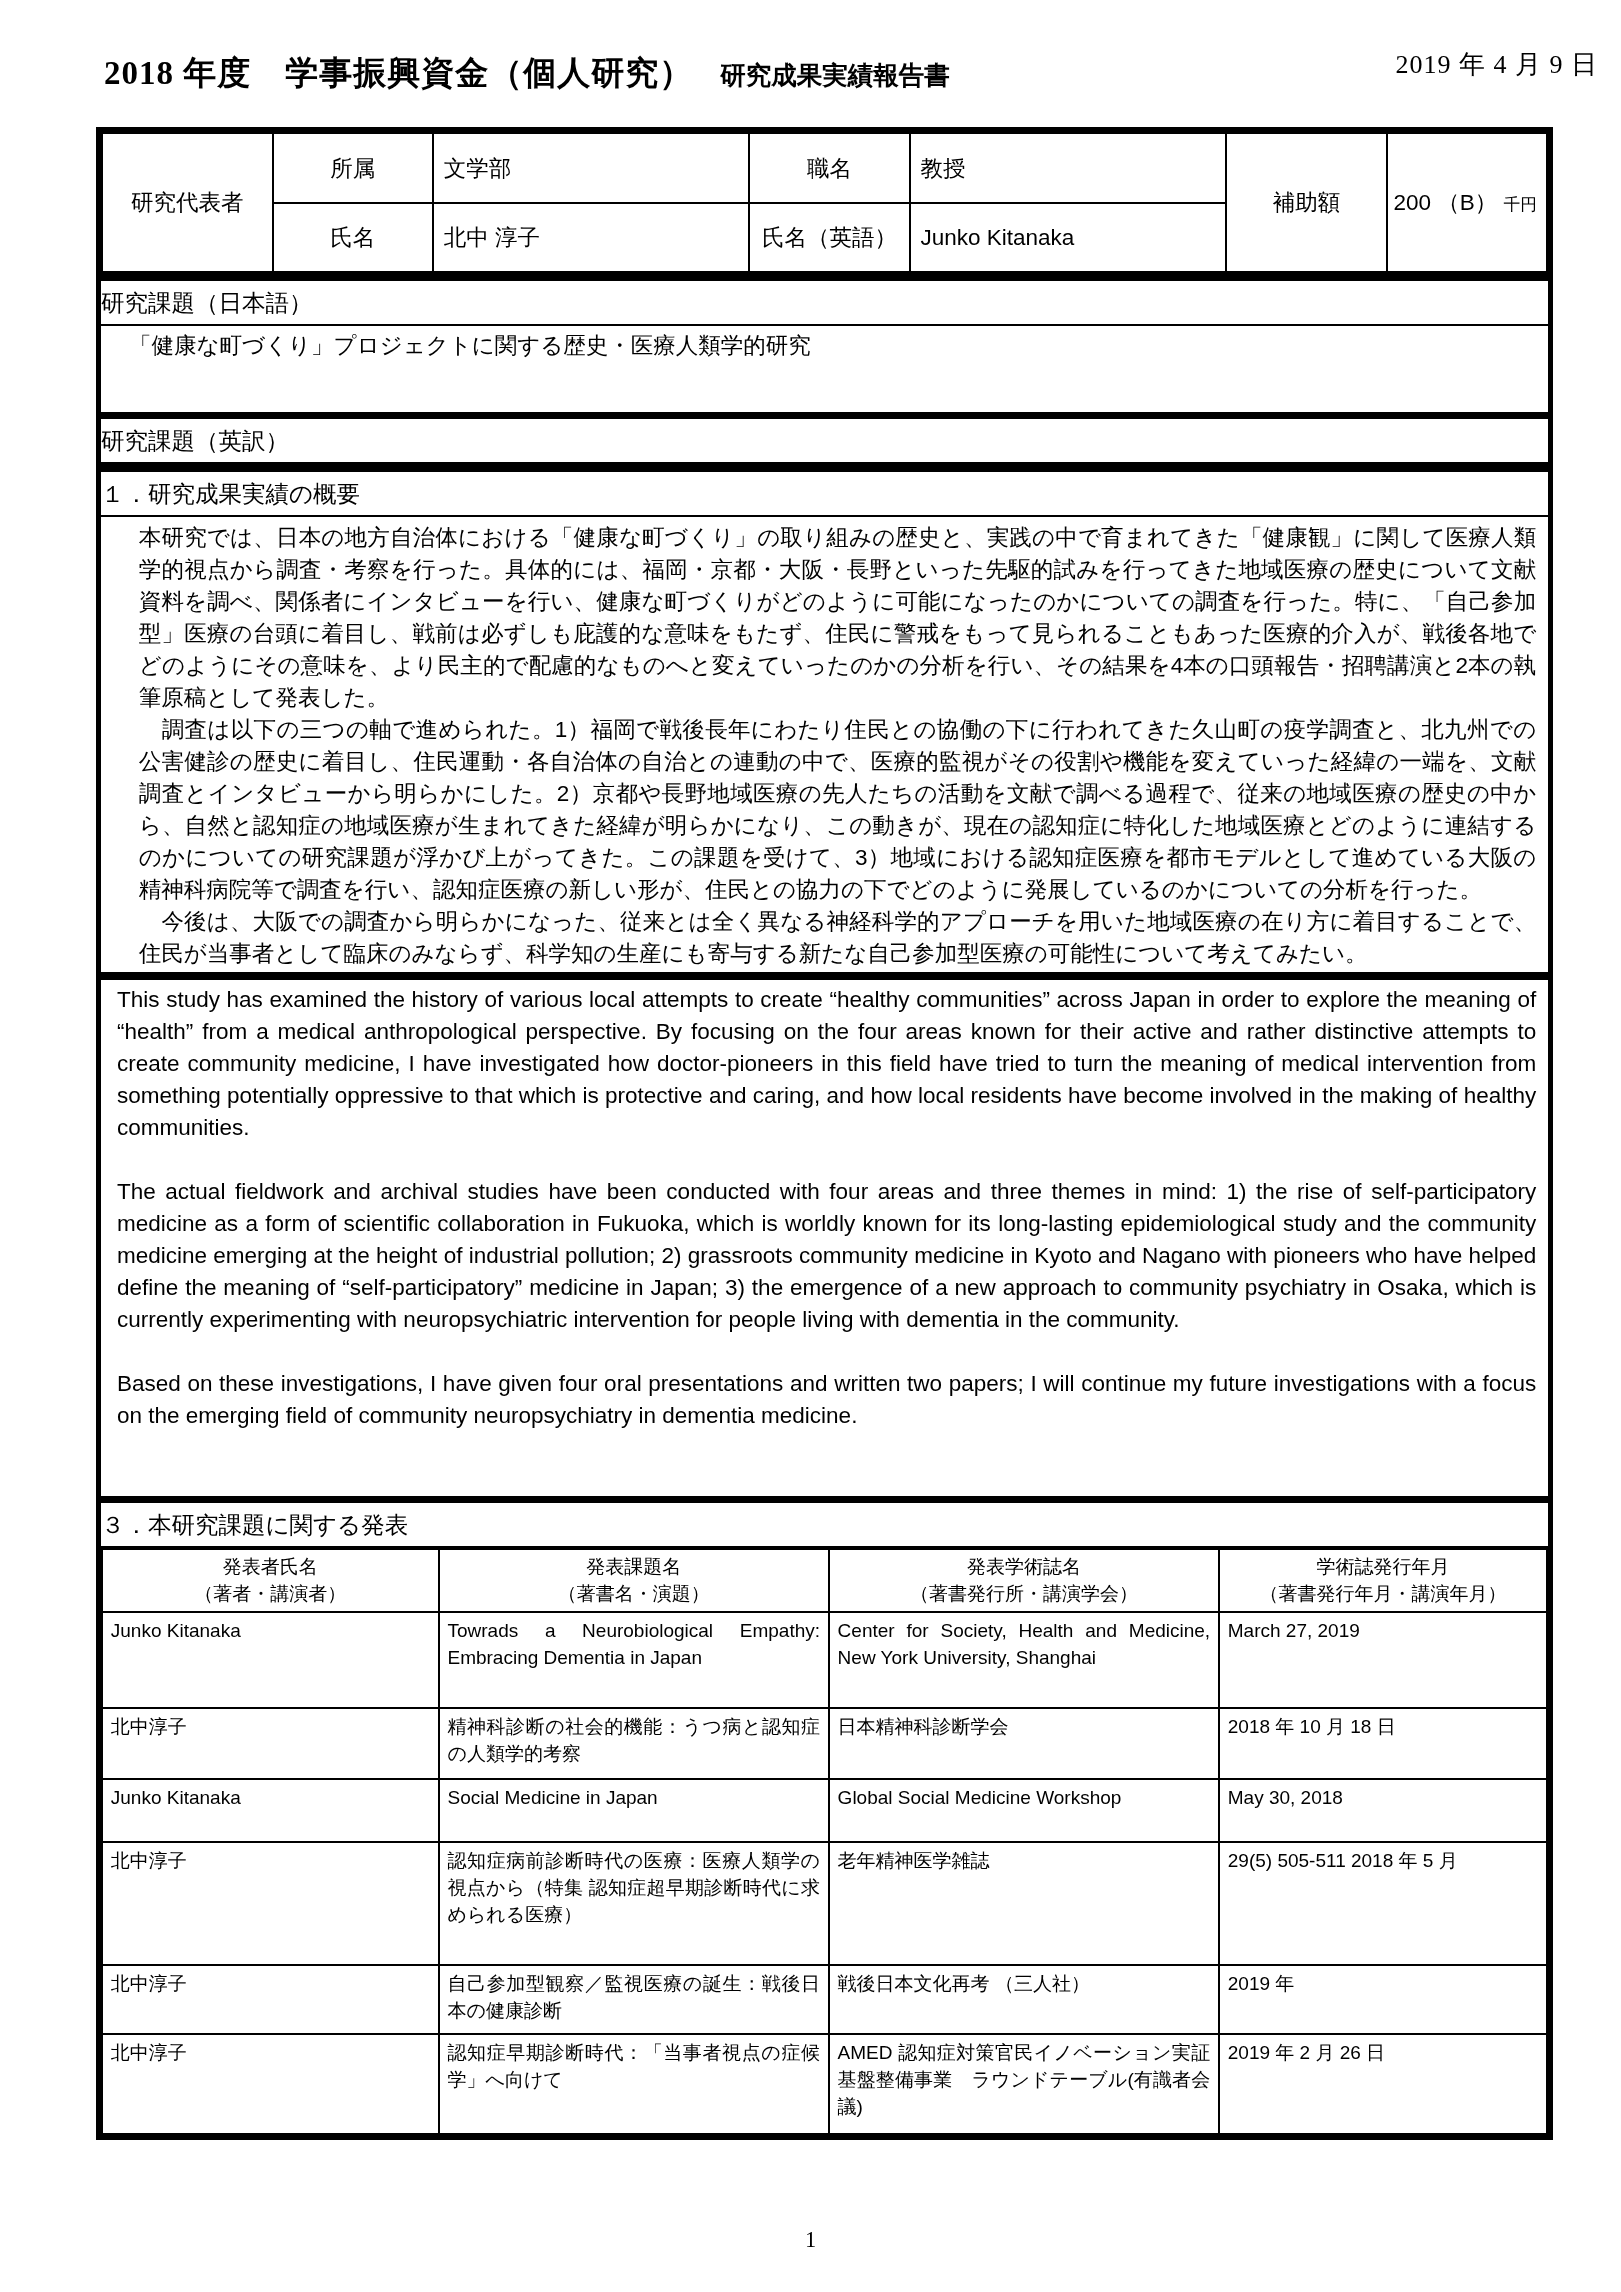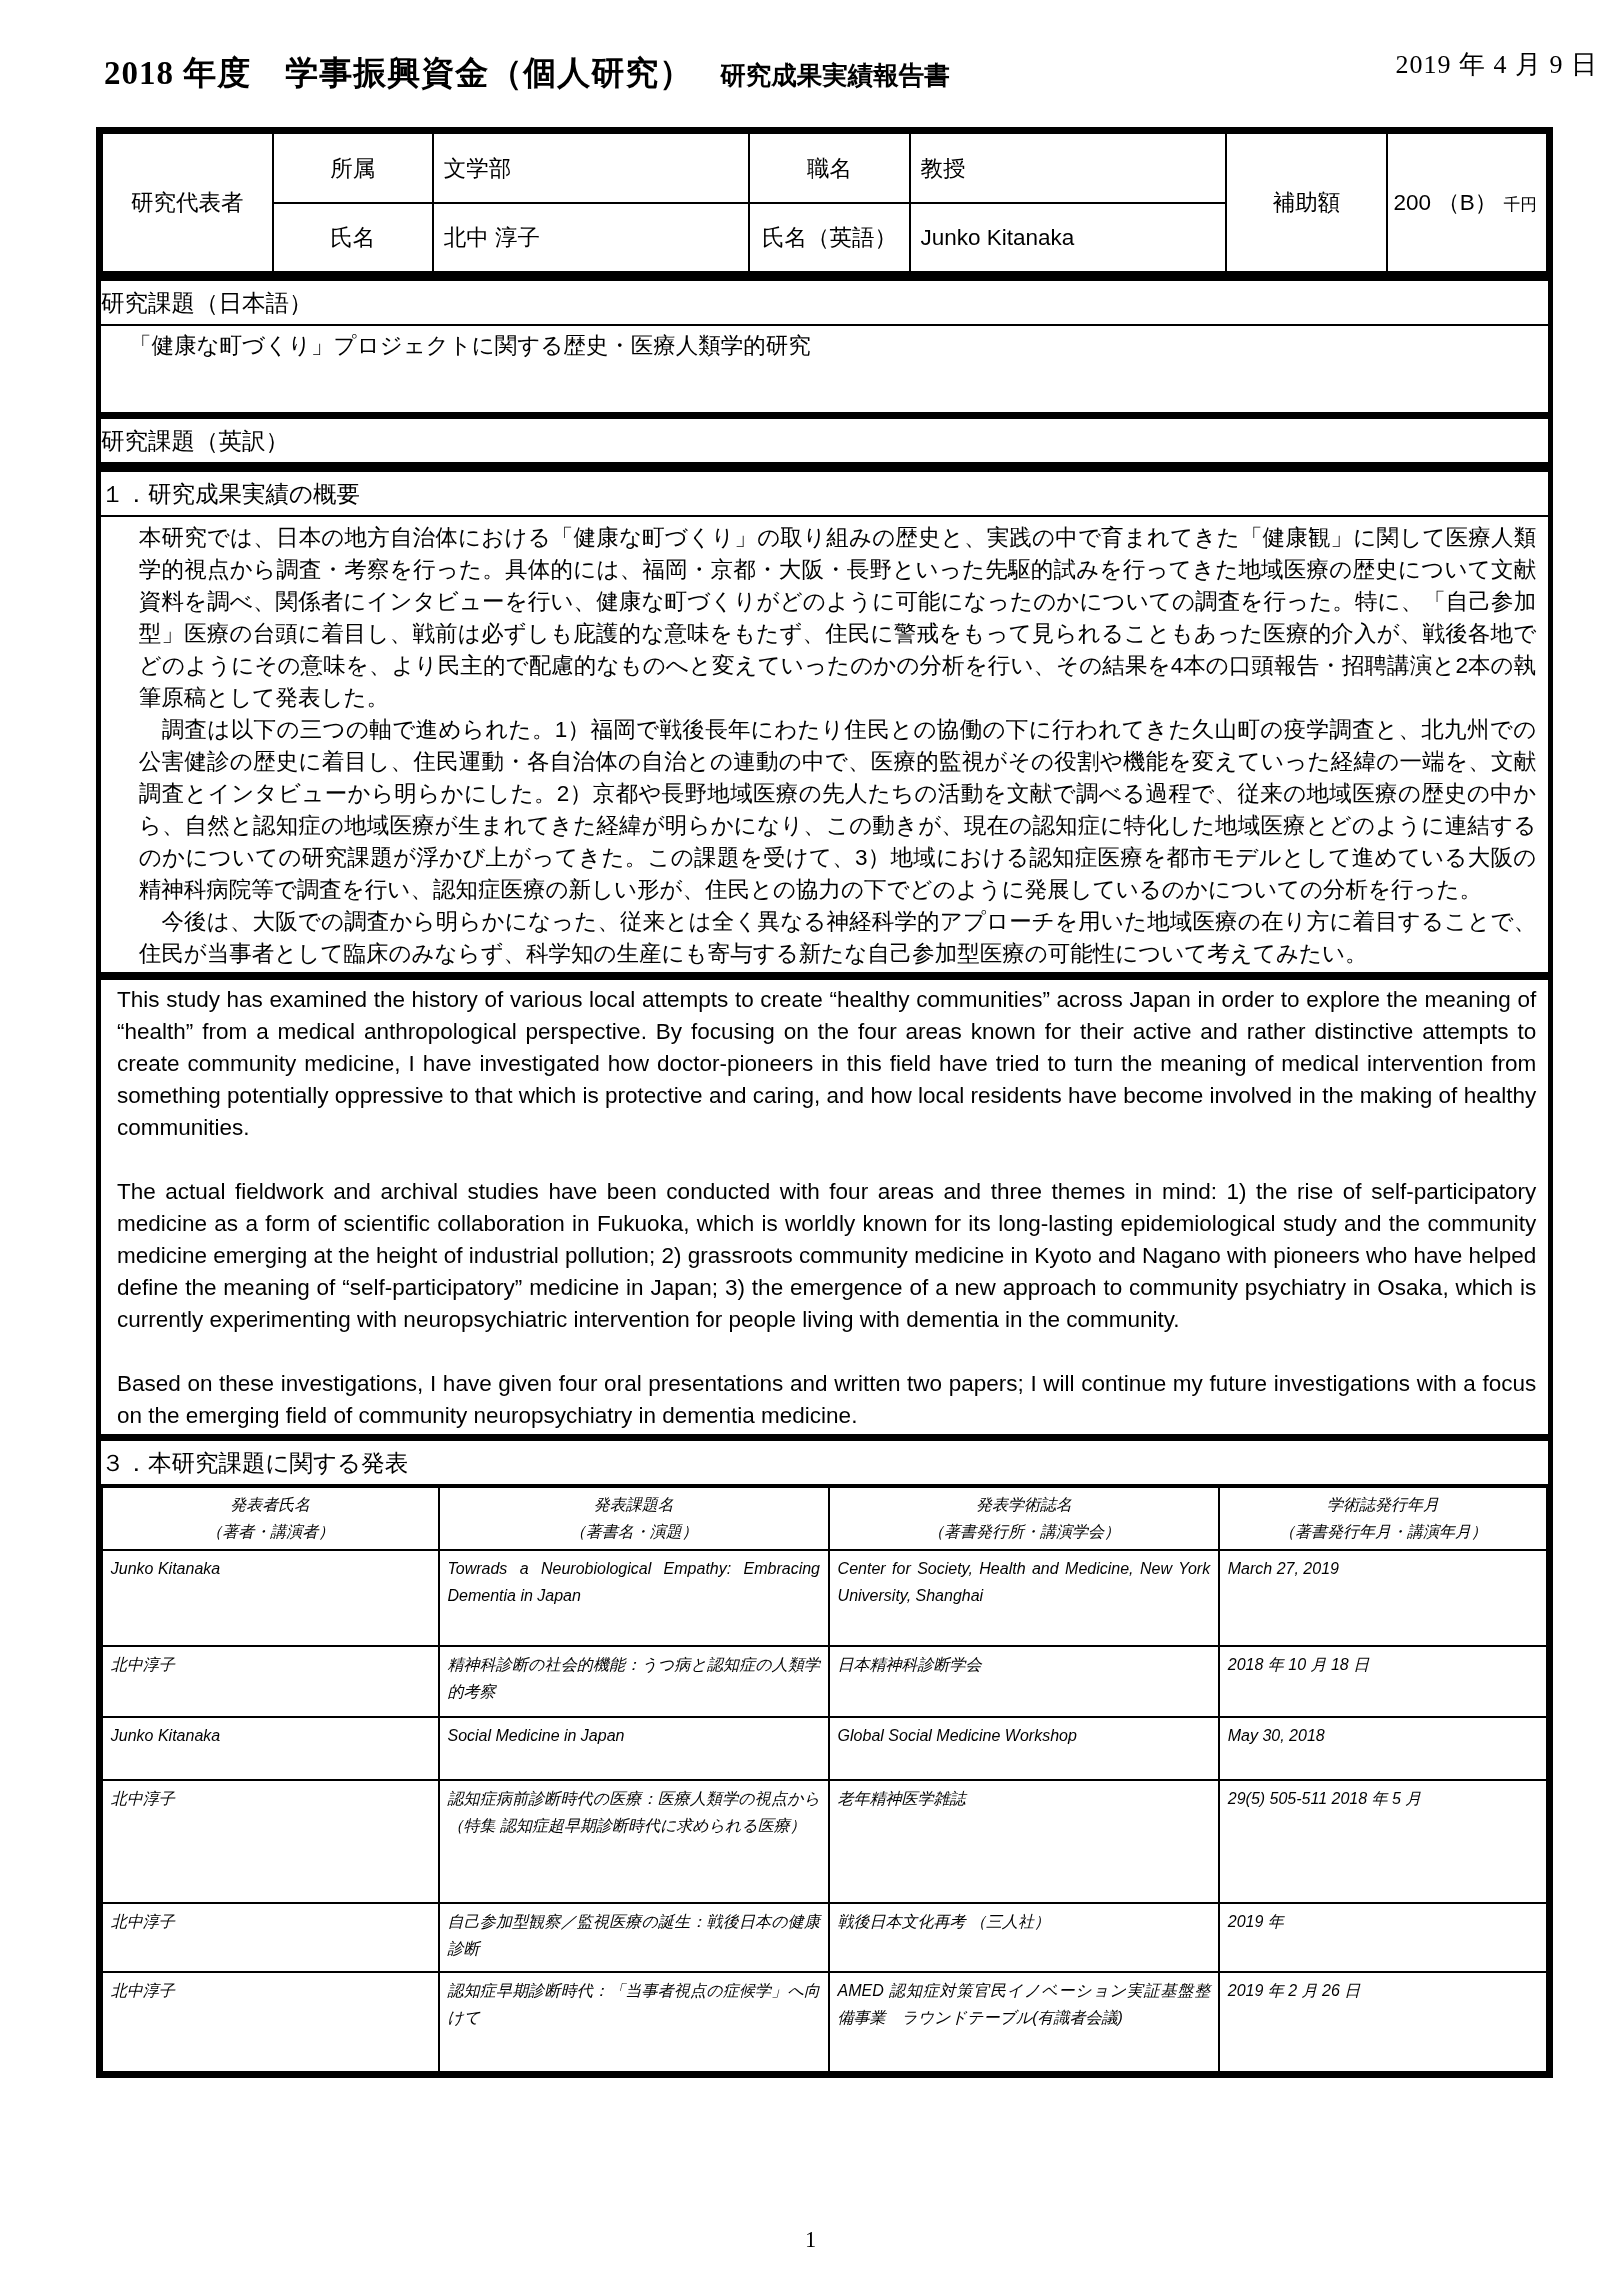--- a/index.html
+++ b/index.html
@@ -59,26 +59,26 @@
     font-size:22.5px; line-height:32px;
     padding:4.9px 11.8px 0 11.8px;
     text-align:justify;
     white-space:pre-line;
     box-sizing:border-box;
     overflow:hidden;
   }
   .h-topic-ja { height:86px;padding-left:28px; }
   .h-topic-en { height:80px; }
   .h-summary-ja { height:455px;margin-left:26px; }
-  .h-summary-en { height:454px;padding-left:16px; }
+  .h-summary-en { height:516px;padding-left:16px; }
   
   .pub-table td {
-    font-size:16px; line-height:27.4px;
+    font-size:19px; line-height:27.4px;
     padding:3.9px 7.8px; vertical-align:top;
-    text-align:justify; overflow:hidden;font-style:italic;
+    text-align:justify; overflow:hidden;
   }
   .pub-table td.hd {
     text-align:center; vertical-align:middle;
     line-height:27.4px; padding:2.9px 2px;
   }
   .pub-table tr.hd-row  { height:61px; }
   .pub-table tr.row-1 { height:96px; }
   .pub-table tr.row-2 { height:71px; }
   .pub-table tr.row-3 { height:63px; }
   .pub-table tr.row-4 { height:123px; }

